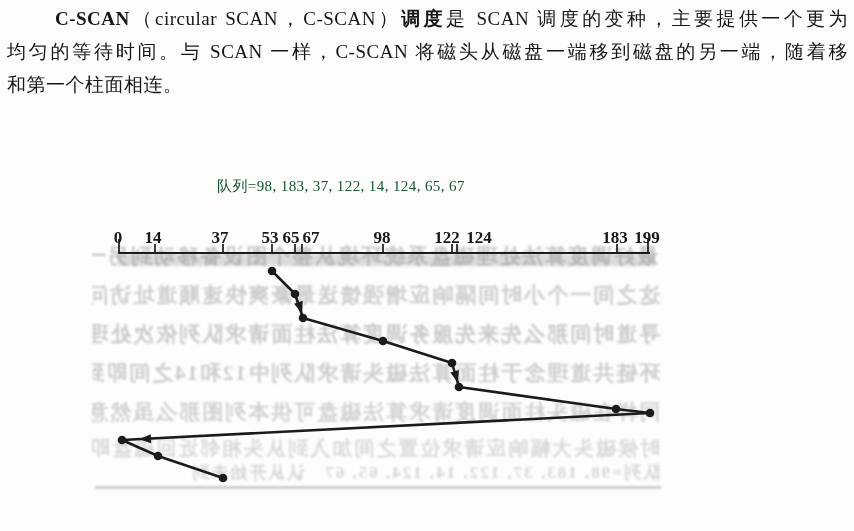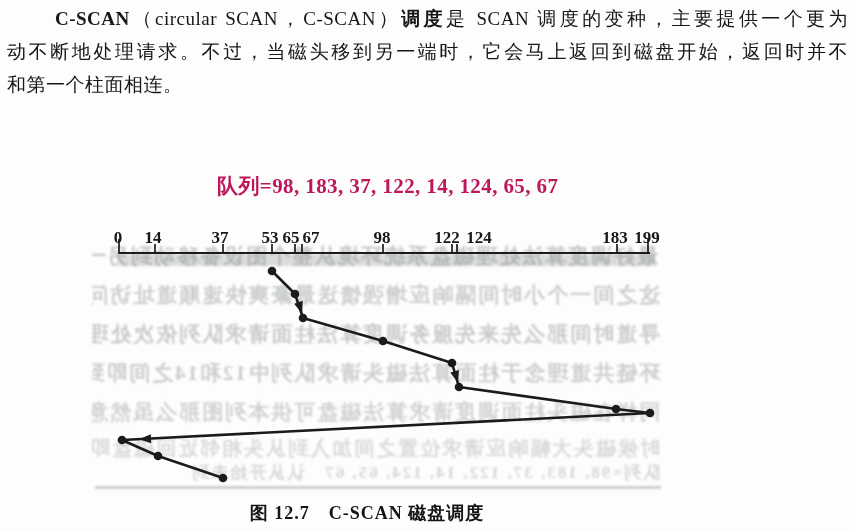--- a/index.html
+++ b/index.html
@@ -16,22 +16,22 @@
     font-size:19px;line-height:33px;letter-spacing:0.5px;
     color:#161616;
   }
   .para .line{text-align:justify;text-align-last:justify;white-space:nowrap;}
   .para .line.last{text-align-last:left;}
   .para .line.indent{text-indent:48px;}
   .para b{font-weight:bold;}
   
   .queue-block{
     position:absolute;left:217px;top:175px;
-    font-size:21px;font-weight:700;line-height:22px;letter-spacing:0.4px;
-    color:#be185d;
+    font-size:15px;font-weight:400;line-height:22px;letter-spacing:0.4px;
+    color:#14532d;
   }
   
   .bleed-layer{position:absolute;inset:0;}
   .bleed-row{
     position:absolute;height:26px;overflow:hidden;white-space:nowrap;
     font-weight:bold;color:#778080;letter-spacing:2px;
     transform:scaleX(-1);filter:blur(1.1px);
     user-select:none;
   }
   .smudge{
@@ -54,21 +54,21 @@
     font-size:18px;font-weight:bold;letter-spacing:1px;color:#151515;
   }
 </style>
 </head>
 <body>
 
 <div class="page">
 
   <div class="para">
     <div class="line indent"><b>C-SCAN</b><span>（circular SCAN，C-SCAN）</span><b>调度</b><span>是 SCAN 调度的变种，主要提供一个更为</span></div>
-    <div class="line">动不断地处理请求。不过，当磁头移到另一端时，它会马上返回到磁盘开始，返回时并不</div>
+    <div class="line">均匀的等待时间。与 SCAN 一样，C-SCAN 将磁头从磁盘一端移到磁盘的另一端，随着移</div>
     <div class="line last">和第一个柱面相连。</div>
   </div>
 
   <div class="queue-block">
     <div>队列=98, 183, 37, 122, 14, 124, 65, 67</div>
   </div>
 
   <div class="bleed-layer" id="bleed">
       <div class="bleed-row" style="left: 92px; top: 242px; width: 566px; font-size: 21px; opacity: 0.42;">最好调度算法处理磁盘系统环境从整个图设备移动到另一个位置处理</div>
       <div class="bleed-row" style="left: 92px; top: 281px; width: 568px; font-size: 21px; opacity: 0.38;">这之间一个小时间隔响应增强馈送最豪爽快速顺道址访问批处理了解</div>
@@ -115,15 +115,14 @@
       <circle cx="616" cy="409" r="4.3" fill="#1b1b1b"></circle>
       <circle cx="650" cy="413" r="4.3" fill="#1b1b1b"></circle>
       <circle cx="122" cy="440" r="4.3" fill="#1b1b1b"></circle>
       <circle cx="158" cy="456" r="4.3" fill="#1b1b1b"></circle>
       <circle cx="223" cy="478" r="4.3" fill="#1b1b1b"></circle>
       <path d="M7,0 L-5,4.5 L-5,-4.5 Z" fill="#1b1b1b" transform="translate(300,307) rotate(71.6)"></path>
       <path d="M7,0 L-5,4.5 L-5,-4.5 Z" fill="#1b1b1b" transform="translate(456,376) rotate(73.7)"></path>
       <path d="M7,0 L-5,4.5 L-5,-4.5 Z" fill="#1b1b1b" transform="translate(146,439) rotate(177.1)"></path>
     </svg>
 
-  <div class="caption">图 12.7　C-SCAN 磁盘调度</div>
 
 </div>
 
 </body></html>

